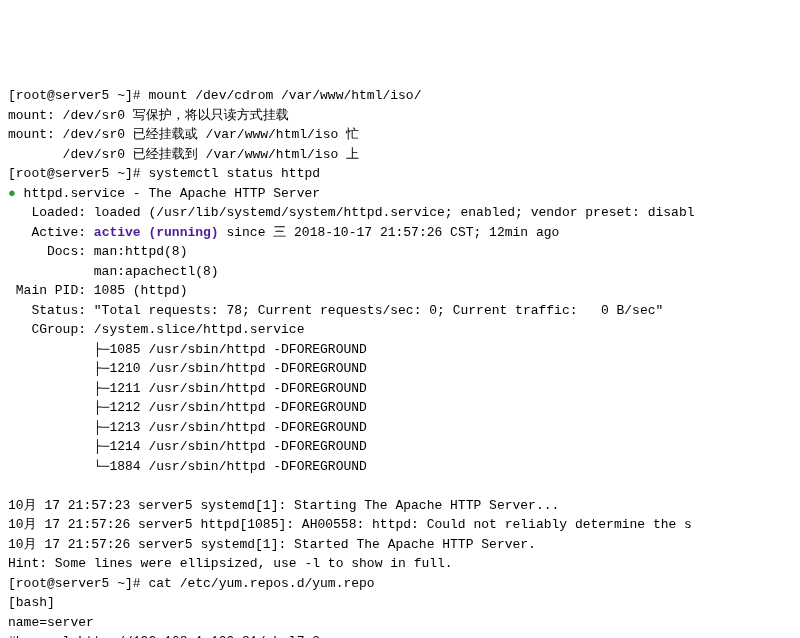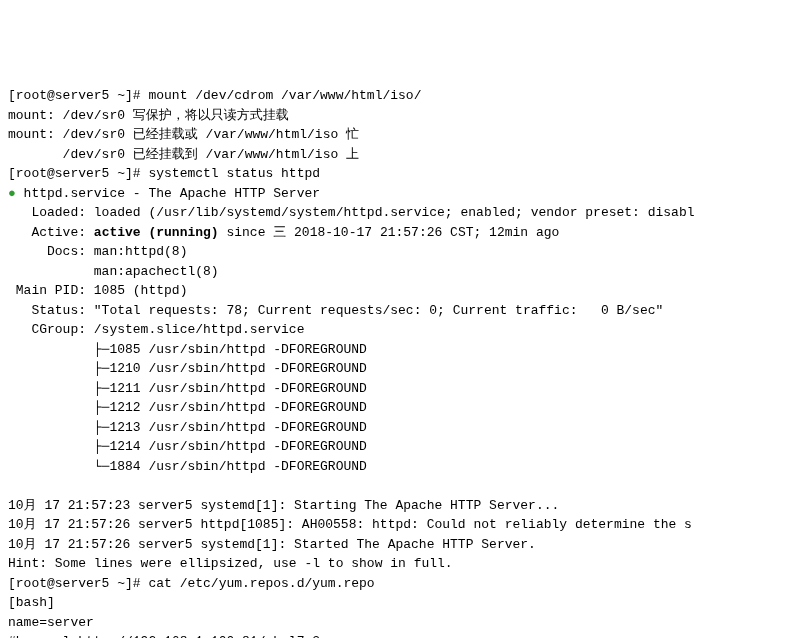--- a/index.html
+++ b/index.html
@@ -8,21 +8,21 @@
     font-family: "Consolas", "Courier New", monospace;
     font-size: 13px;
     line-height: 1.5;
     background: #ffffff;
     color: #000000;
     white-space: pre;
     width: 800px;
     box-sizing: border-box;
     position: relative;
   }
-  .green { color: #000000; font-weight: bold; }
+  .green { color: #4c1d95; font-weight: bold; }
   .bullet { color: #2e9c2e; }
 </style>
 </head>
 <body>
 
 
 
 <div id="term"><div><span>[root@server5 ~]# mount /dev/cdrom /var/www/html/iso/</span></div><div><span>mount: /dev/sr0 写保护，将以只读方式挂载</span></div><div><span>mount: /dev/sr0 已经挂载或 /var/www/html/iso 忙</span></div><div><span>       /dev/sr0 已经挂载到 /var/www/html/iso 上</span></div><div><span>[root@server5 ~]# systemctl status httpd</span></div><div><span class="bullet">● </span><span>httpd.service - The Apache HTTP Server</span></div><div><span>   Loaded: loaded (/usr/lib/systemd/system/httpd.service; enabled; vendor preset: disabl</span></div><div><span>   Active: </span><span class="green">active (running)</span><span> since 三 2018-10-17 21:57:26 CST; 12min ago</span></div><div><span>     Docs: man:httpd(8)</span></div><div><span>           man:apachectl(8)</span></div><div><span> Main PID: 1085 (httpd)</span></div><div><span>   Status: "Total requests: 78; Current requests/sec: 0; Current traffic:   0 B/sec"</span></div><div><span>   CGroup: /system.slice/httpd.service</span></div><div><span>           ├─1085 /usr/sbin/httpd -DFOREGROUND</span></div><div><span>           ├─1210 /usr/sbin/httpd -DFOREGROUND</span></div><div><span>           ├─1211 /usr/sbin/httpd -DFOREGROUND</span></div><div><span>           ├─1212 /usr/sbin/httpd -DFOREGROUND</span></div><div><span>           ├─1213 /usr/sbin/httpd -DFOREGROUND</span></div><div><span>           ├─1214 /usr/sbin/httpd -DFOREGROUND</span></div><div><span>           └─1884 /usr/sbin/httpd -DFOREGROUND</span></div><div>&nbsp;</div><div><span>10月 17 21:57:23 server5 systemd[1]: Starting The Apache HTTP Server...</span></div><div><span>10月 17 21:57:26 server5 httpd[1085]: AH00558: httpd: Could not reliably determine the s</span></div><div><span>10月 17 21:57:26 server5 systemd[1]: Started The Apache HTTP Server.</span></div><div><span>Hint: Some lines were ellipsized, use -l to show in full.</span></div><div><span>[root@server5 ~]# cat /etc/yum.repos.d/yum.repo</span></div><div><span>[bash]</span></div><div><span>name=server</span></div><div><span>#baseurl=http://192.168.1.100:81/rhel7.3</span></div></div>
 
 

